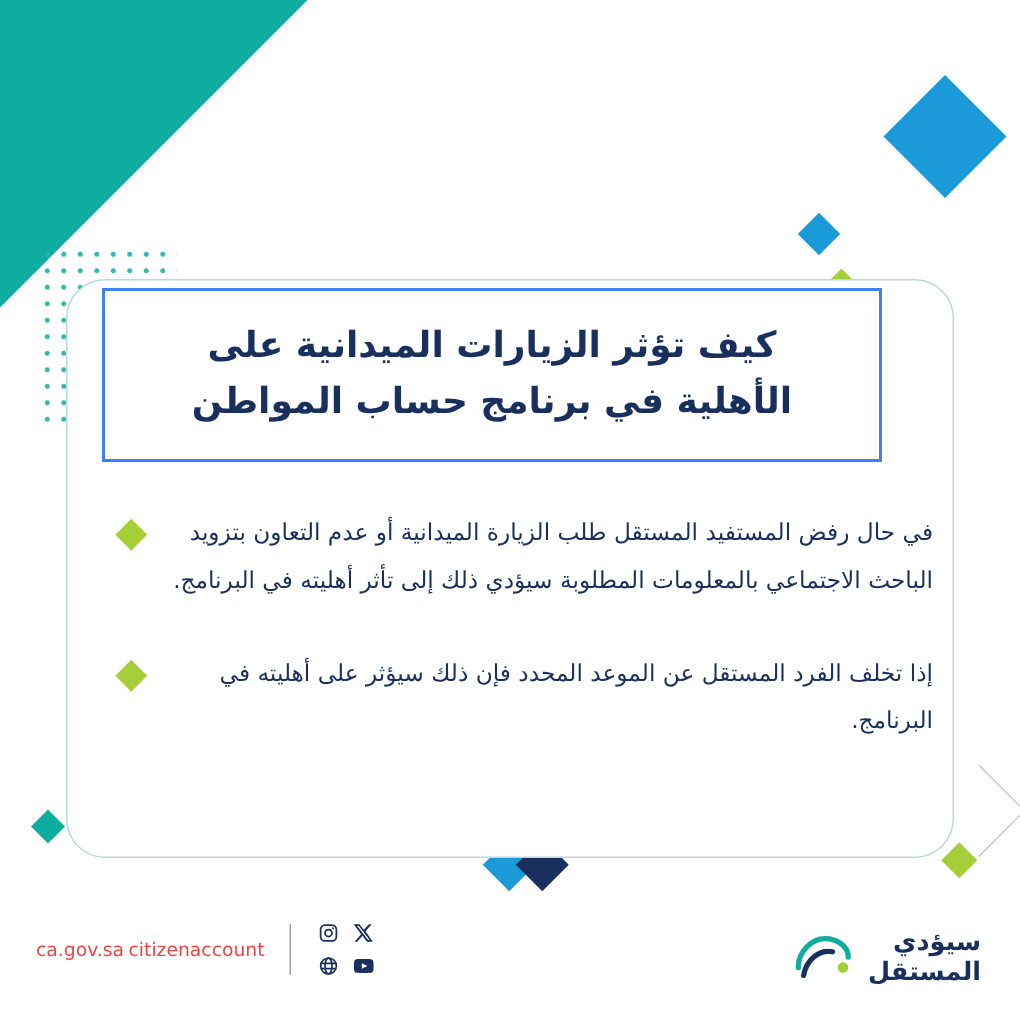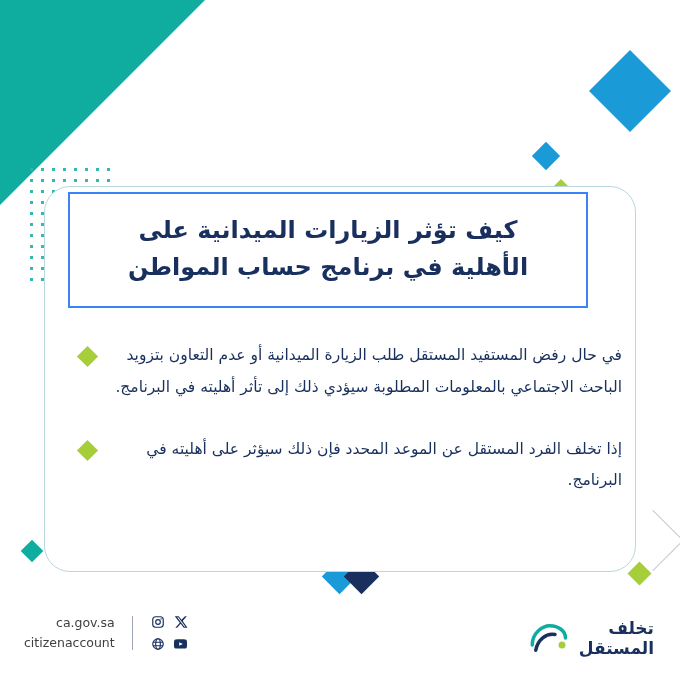--- a/index.html
+++ b/index.html
@@ -155,27 +155,27 @@
   }
   .ic svg { display: block; }
   .social-row { display: flex; gap: 7px; align-items: center; }
   .vline {
     width: 1px; height: 34px;
     background: #9aa2b4;
     margin: 0 10px;
   }
   .handles {
     display: flex;
-    flex-direction: column;
+    flex-direction: row;
     justify-content: center;
     gap: 3px;
-    color: #404040;
+    color: #ef4444;
     font-size: 12.5px;
     direction: ltr;
-    text-align: right;
+    text-align: left;
     line-height: 1.35;
   }
 
   .brand {
     position: absolute;
     right: 26px; top: 14px;
     display: flex;
     flex-direction: row;
     align-items: center;
     gap: 10px;
@@ -266,21 +266,21 @@
       </div>
       <div class="vline"></div>
       <div class="handles">
         <span>ca.gov.sa</span>
         <span>citizenaccount</span>
       </div>
     </div>
 
     <div class="brand">
       <div class="brand-text">
-        <div class="l1">تخلف</div>
+        <div class="l1">سيؤدي</div>
         <div class="l2">المستقل</div>
       </div>
       <svg class="brand-mark" viewBox="0 0 48 44">
         <path d="M6 30 C6 16, 18 8, 26 8 C36 8, 44 14, 44 22" stroke="#0fada0" stroke-width="4" fill="none" stroke-linecap="round"></path>
         <path d="M10 36 C12 24, 22 16, 32 18" stroke="#19305e" stroke-width="4" fill="none" stroke-linecap="round"></path>
         <circle cx="40" cy="30" r="4" fill="#a6ce39"></circle>
       </svg>
     </div>
 
   </div>

